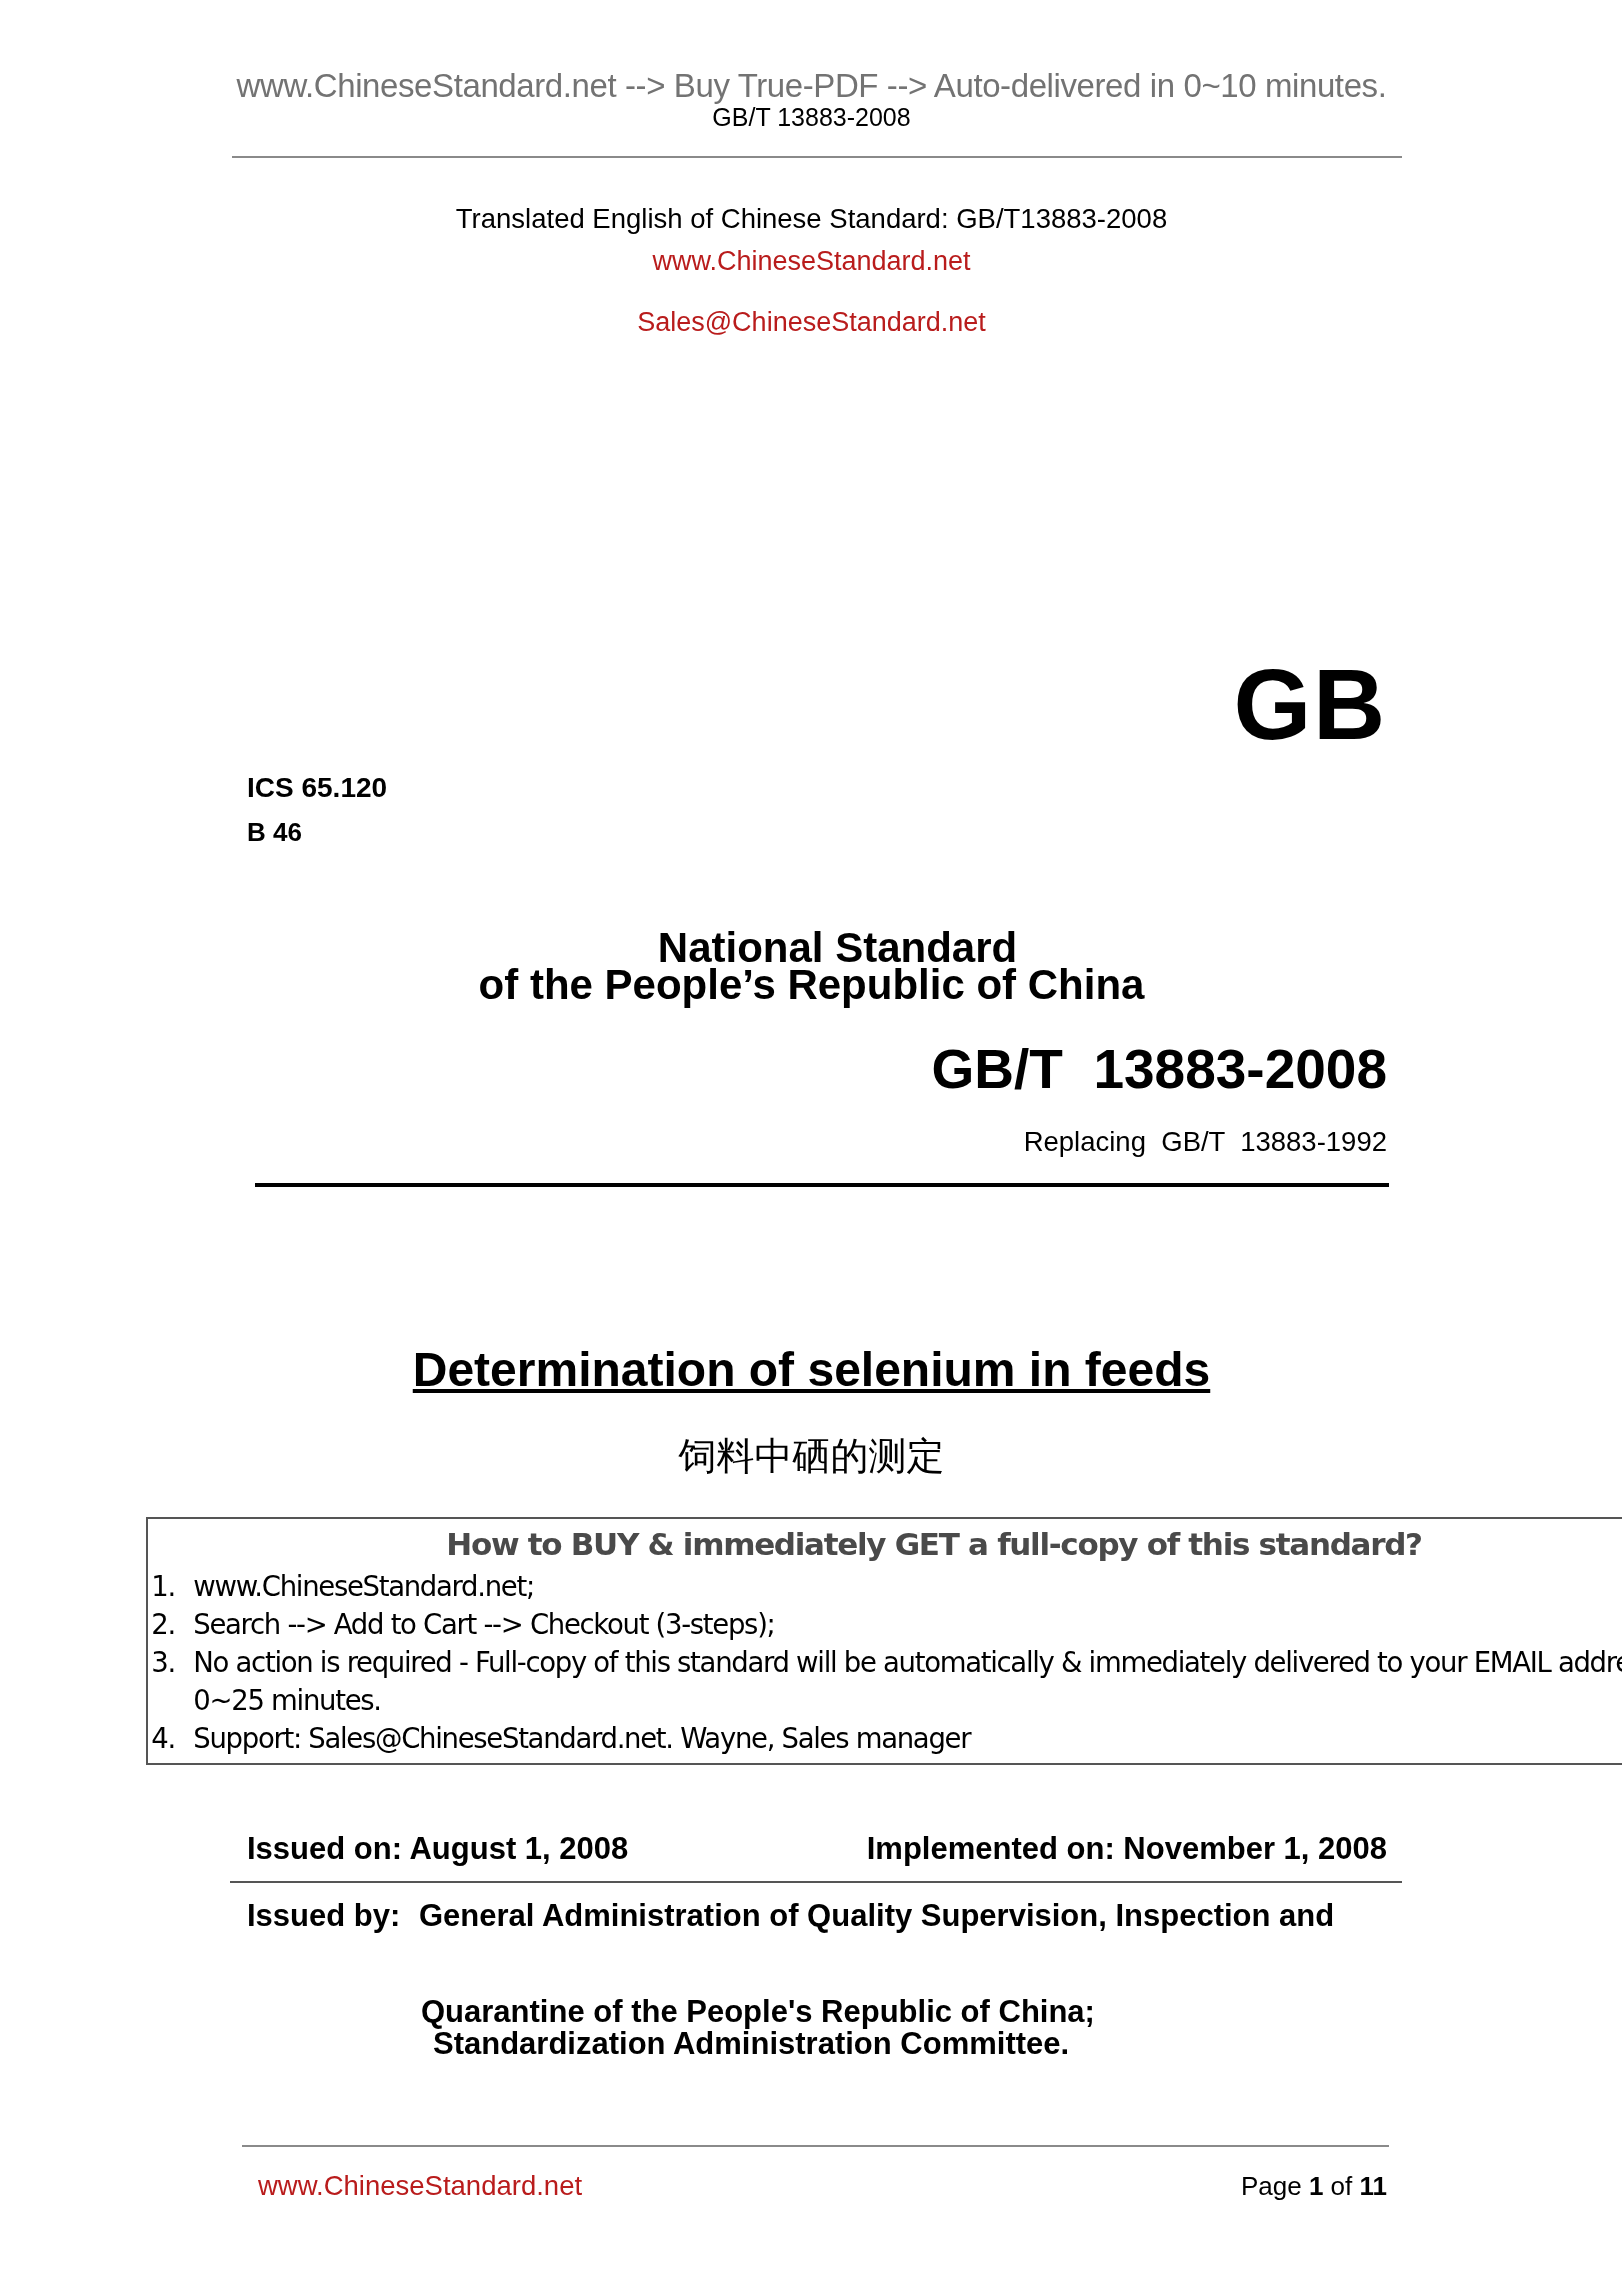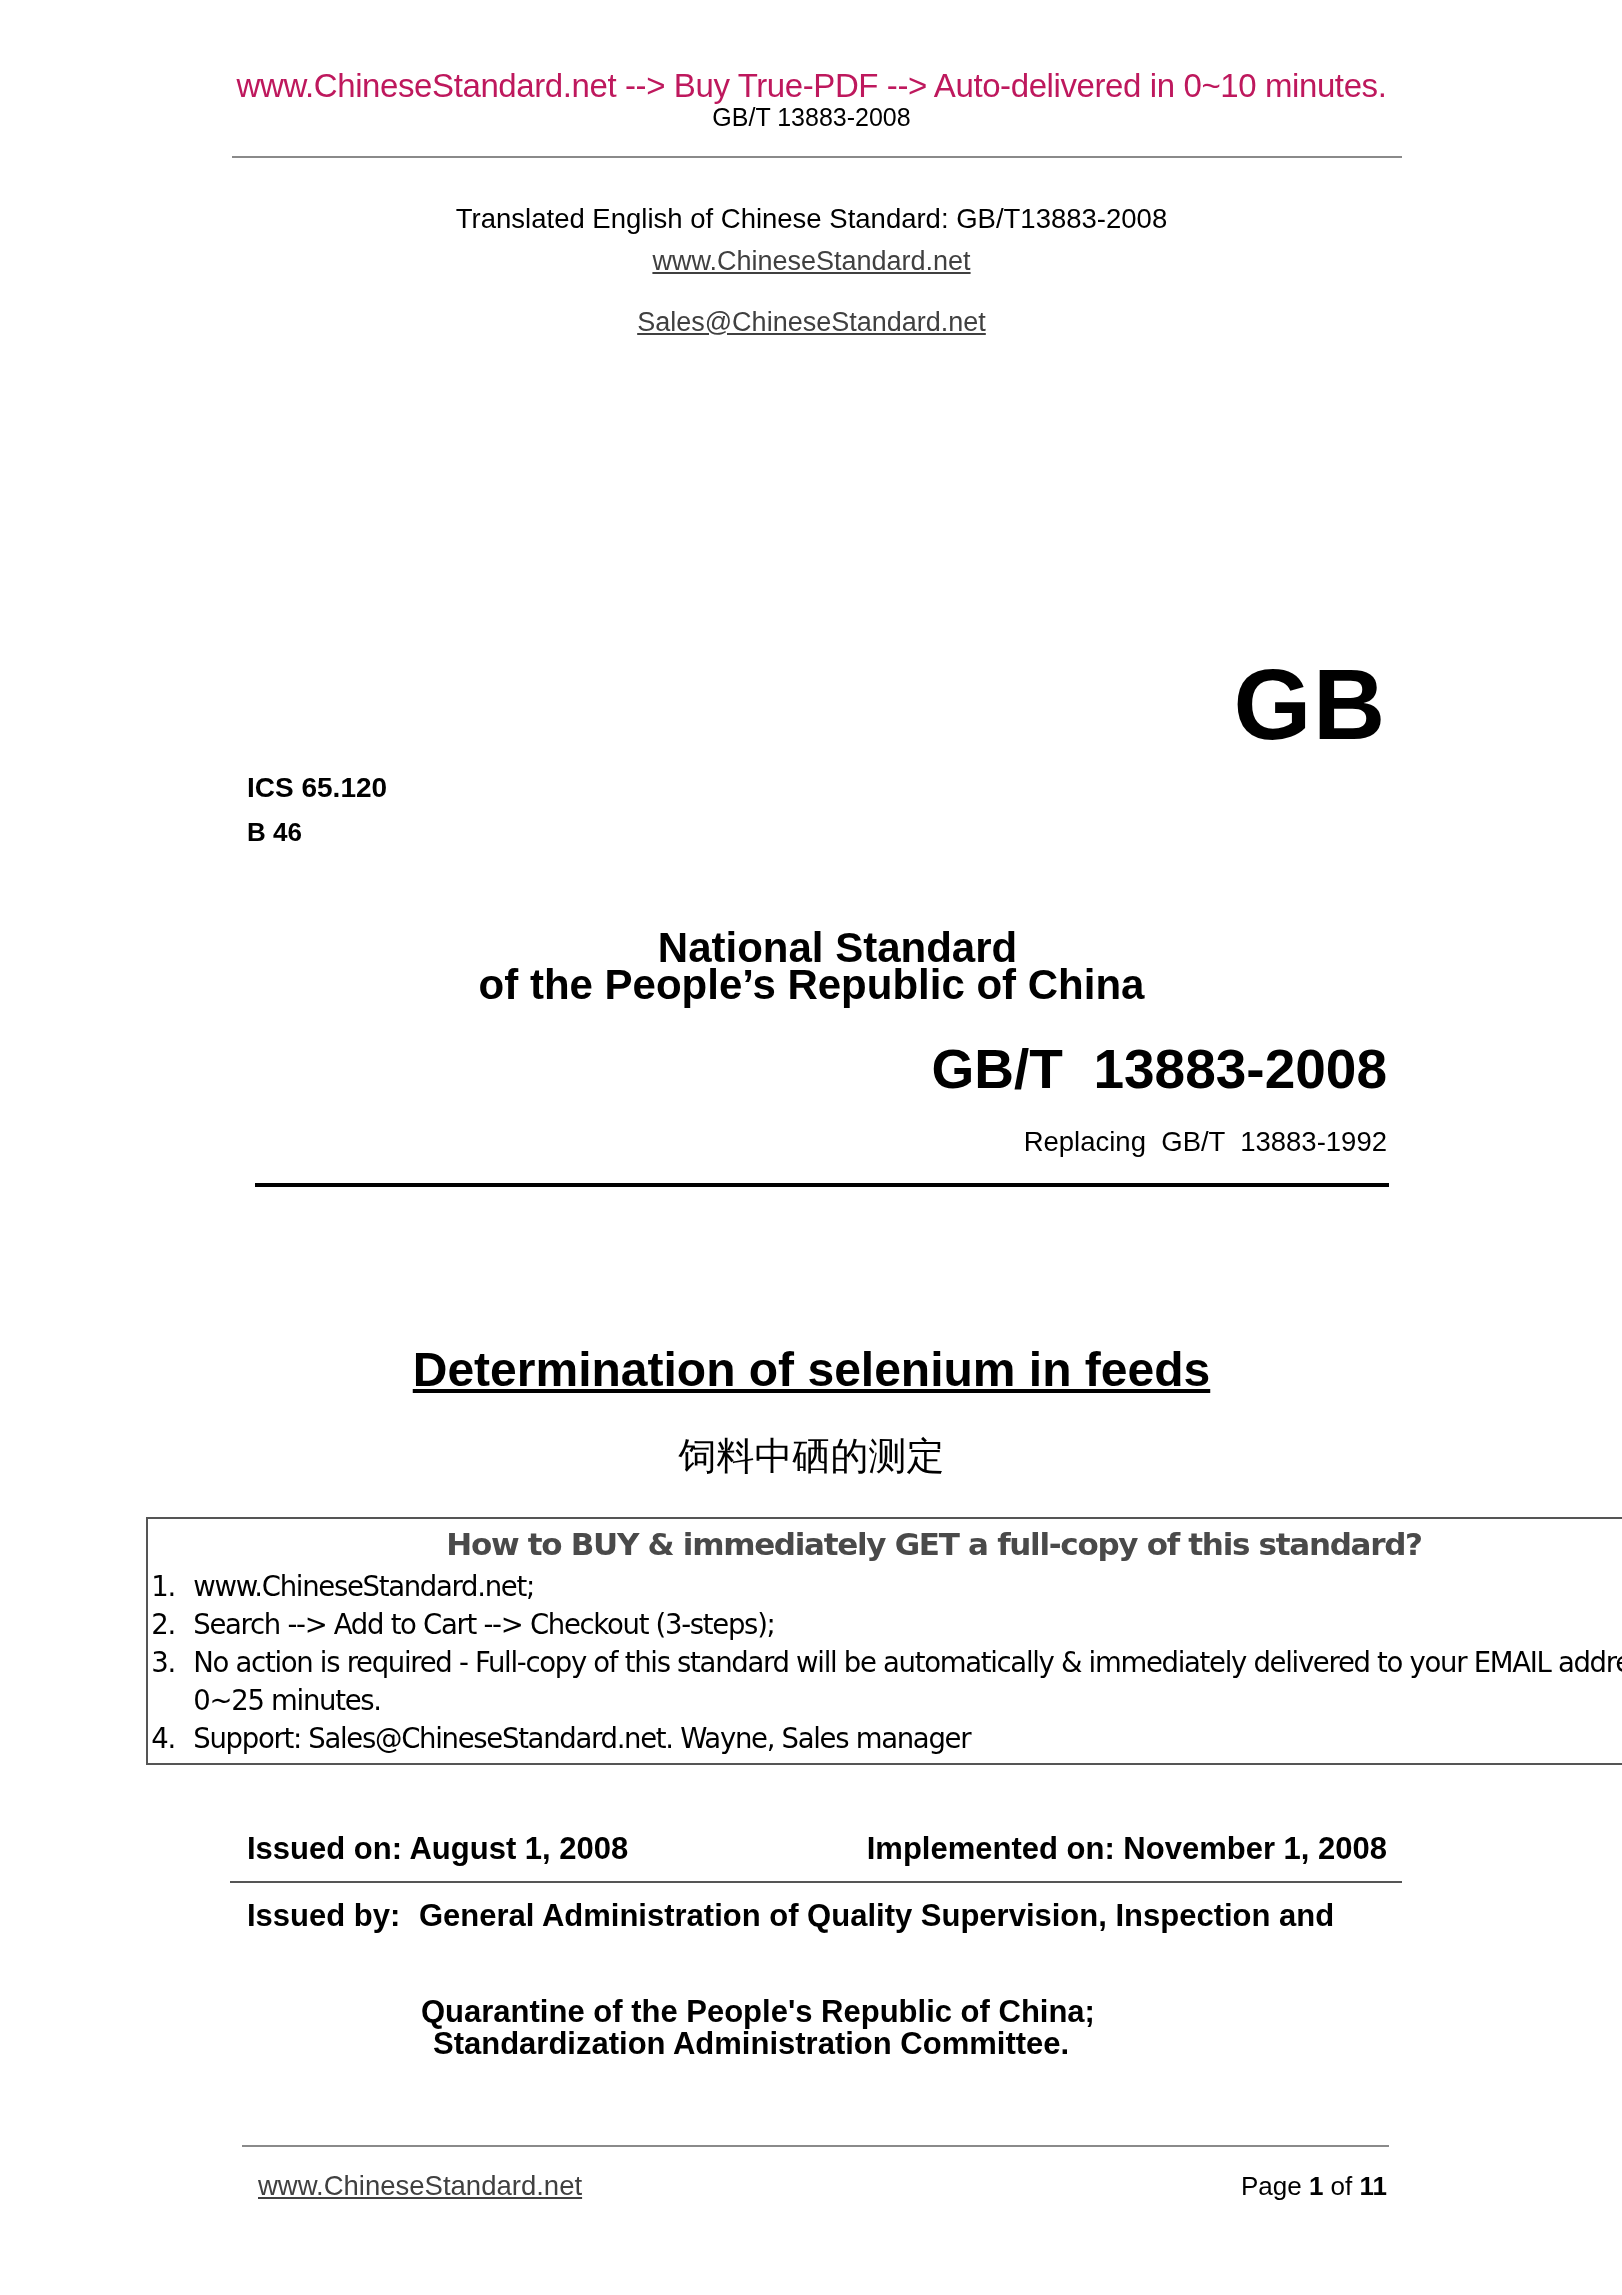--- a/index.html
+++ b/index.html
@@ -1,21 +1,21 @@
 <!DOCTYPE html>
 <html style="font-size:13.3px"><head>
 <meta charset="utf-8">
 <style>
   html, body { margin: 0; padding: 0; background: #ffffff; }
   body { width: 1623px; height: 2295px; position: relative; overflow: hidden;
          font-family: "Liberation Sans", sans-serif; color: #000; }
   .abs { position: absolute; }
   .center { left: 0; width: 1623px; text-align: center; }
-  .gray { color: #be185d; }
-  .link { color: #404040; text-decoration: underline; }
+  .gray { color: #737373; }
+  .link { color: #b91c1c; }
   .bold { font-weight: bold; }
   .hr { position: absolute; background: #8a8a8a; height: 1.7px; }
   .rule-thick { position: absolute; background: #000; height: 4.2px; }
   .box { position: absolute; border: 2.5px solid #555; box-sizing: border-box; background: #fff; }
   .box-title { text-align: center; font-family: "DejaVu Sans", sans-serif; font-weight: bold; color: #4a4a4a;
                font-size: 31px; letter-spacing: -1.3px; margin-top: 6.7px; }
   .box-list { margin: 5px 0 0 0; padding: 0; list-style: none;
               font-family: "DejaVu Sans", sans-serif; font-size: 27.5px; letter-spacing: -1.3px; color: #000; }
   .box-list li { display: flex; line-height: 38px; }
   .box-list .num { width: 42px; flex: 0 0 42px; padding-left: 3.3px; }

